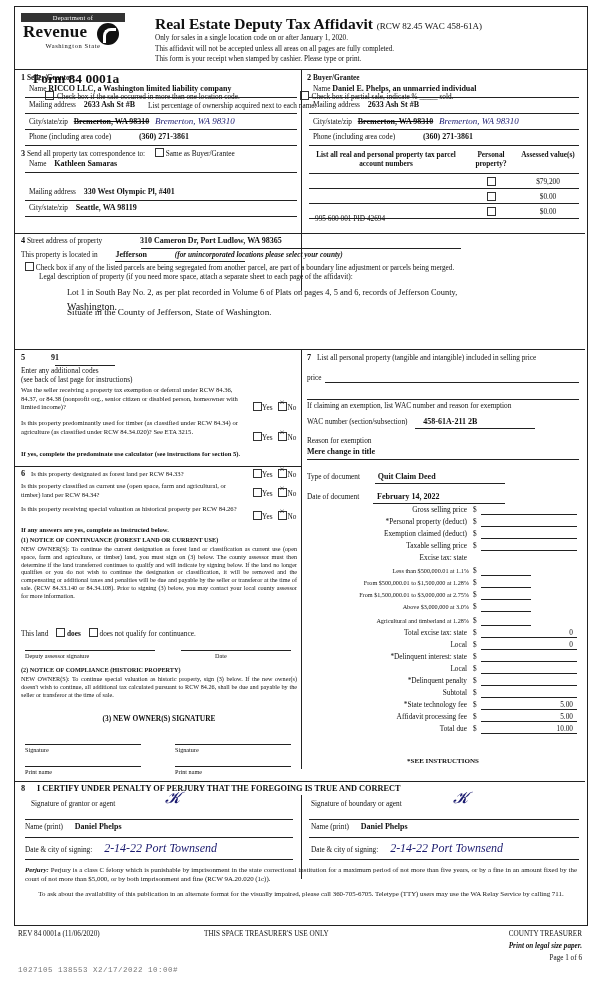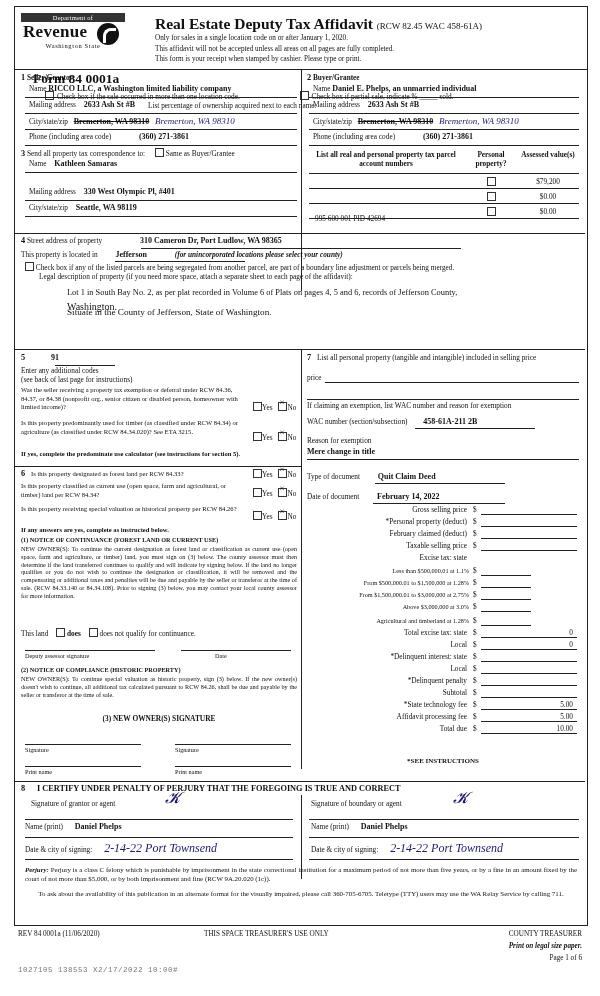--- a/index.html
+++ b/index.html
@@ -279,21 +279,21 @@
       <span class="type" style="margin-left:16px;">February 14, 2022</span>
     </div>
     <div class="hr" style="left:358px;top:496px;width:132px;"></div>
 
     <div class="sec right" style="left:292px;top:498px;width:160px;">Gross selling price</div>
     <div class="sec" style="left:458px;top:498px;">$</div>
     <div class="hr" style="left:466px;top:507px;width:96px;"></div>
     <div class="sec right" style="left:292px;top:510px;width:160px;">*Personal property (deduct)</div>
     <div class="sec" style="left:458px;top:510px;">$</div>
     <div class="hr" style="left:466px;top:519px;width:96px;"></div>
-    <div class="sec right" style="left:292px;top:522px;width:160px;">February claimed (deduct)</div>
+    <div class="sec right" style="left:292px;top:522px;width:160px;">Exemption claimed (deduct)</div>
     <div class="sec" style="left:458px;top:522px;">$</div>
     <div class="hr" style="left:466px;top:531px;width:96px;"></div>
     <div class="sec right" style="left:292px;top:534px;width:160px;">Taxable selling price</div>
     <div class="sec" style="left:458px;top:534px;">$</div>
     <div class="hr" style="left:466px;top:543px;width:96px;"></div>
     <div class="sec right" style="left:292px;top:546px;width:160px;">Excise tax:  state</div>
 
     <div class="sec right xs" style="left:292px;top:560px;width:162px;">Less than $500,000.01 at 1.1%</div>
     <div class="sec" style="left:458px;top:559px;">$</div>
     <div class="hr" style="left:466px;top:568px;width:50px;"></div>

